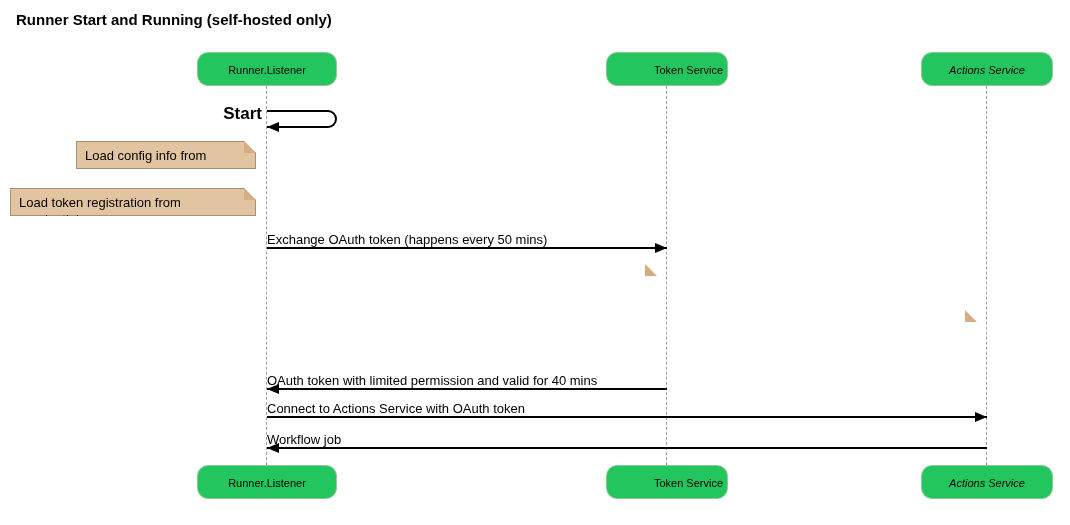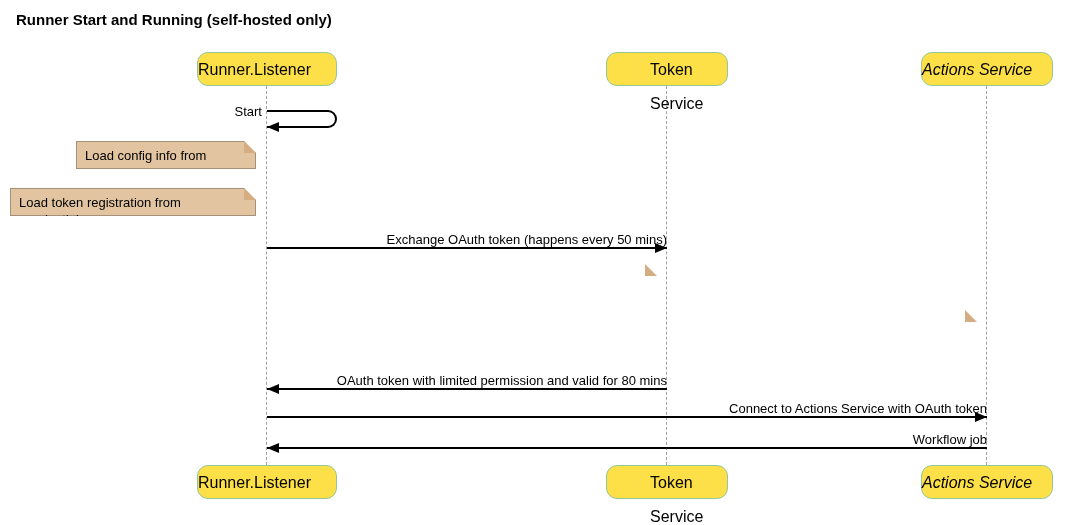--- a/index.html
+++ b/index.html
@@ -22,23 +22,23 @@
     width: 1070px;
     text-align: left;
     font-size: 15px;
     font-weight: bold;
     padding-left: 16px;
   }
   .participant {
     position: absolute;
     height: 34px;
     line-height: 34px;
-    text-align: left;
-    font-size: 16px;
-    background: #fde047;
+    text-align: center;
+    font-size: 11px;
+    background: #22c55e;
     border: 1px solid #94c796;
     border-radius: 11px;
     box-sizing: border-box;
   }
   .p-top { top: 52px; }
   .p-bottom { top: 465px; }
   .p-runner  { left: 197px; width: 140px; }
   .p-token   { left: 606px; width: 122px; padding-left: 43px; }
   .p-actions { left: 921px; width: 132px; font-style: italic; }
   .lifeline {
@@ -47,21 +47,21 @@
     height: 379px;
     width: 0;
     border-left: 1px dashed #a0a0a0;
   }
   .ll-runner  { left: 266px; }
   .ll-token   { left: 666px; }
   .ll-actions { left: 986px; }
   .msg-label {
     position: absolute;
     font-size: 13px;
-    text-align: right;
+    text-align: left;
     height: 15px;
     line-height: 15px;
     white-space: nowrap;
   }
   .msg-line {
     position: absolute;
     height: 2px;
     background: #000000;
   }
   .arrowhead {
@@ -71,22 +71,23 @@
     border-top: 5px solid transparent;
     border-bottom: 5px solid transparent;
   }
   .arrow-right { border-left: 12px solid #000000; }
   .arrow-left  { border-right: 12px solid #000000; }
   .self-label {
     position: absolute;
     top: 104px;
     left: 187px;
     width: 75px;
-    font-size: 13px;
+    font-size: 17px;
     text-align: right;
+    font-weight: bold;
   }
   .self-loop {
     position: absolute;
     left: 267px;
     top: 110px;
     width: 70px;
     height: 18px;
     box-sizing: border-box;
     border: 2px solid #000000;
     border-left: none;
@@ -143,21 +144,21 @@
   <div class="note-fold" style="left:244px; top:188px;"></div>
 
   <div class="msg-label" style="left:267px; top:232px; width:400px;">Exchange OAuth token (happens every 50 mins)</div>
   <div class="msg-line" style="left:267px; top:247px; width:400px;"></div>
   <div class="arrowhead arrow-right" style="left:655px; top:243px;"></div>
 
   <div class="note-fold" style="left:645px; top:264px;"></div>
 
   <div class="note-fold" style="left:965px; top:310px;"></div>
 
-  <div class="msg-label" style="left:267px; top:373px; width:400px;">OAuth token with limited permission and valid for 80 mins</div>
+  <div class="msg-label" style="left:267px; top:373px; width:400px;">OAuth token with limited permission and valid for 40 mins</div>
   <div class="msg-line" style="left:267px; top:388px; width:400px;"></div>
   <div class="arrowhead arrow-left" style="left:267px; top:384px;"></div>
 
   <div class="msg-label" style="left:267px; top:401px; width:720px;">Connect to Actions Service with OAuth token</div>
   <div class="msg-line" style="left:267px; top:416px; width:720px;"></div>
   <div class="arrowhead arrow-right" style="left:975px; top:412px;"></div>
 
   <div class="msg-label" style="left:267px; top:432px; width:720px;">Workflow job</div>
   <div class="msg-line" style="left:267px; top:447px; width:720px;"></div>
   <div class="arrowhead arrow-left" style="left:267px; top:443px;"></div>

